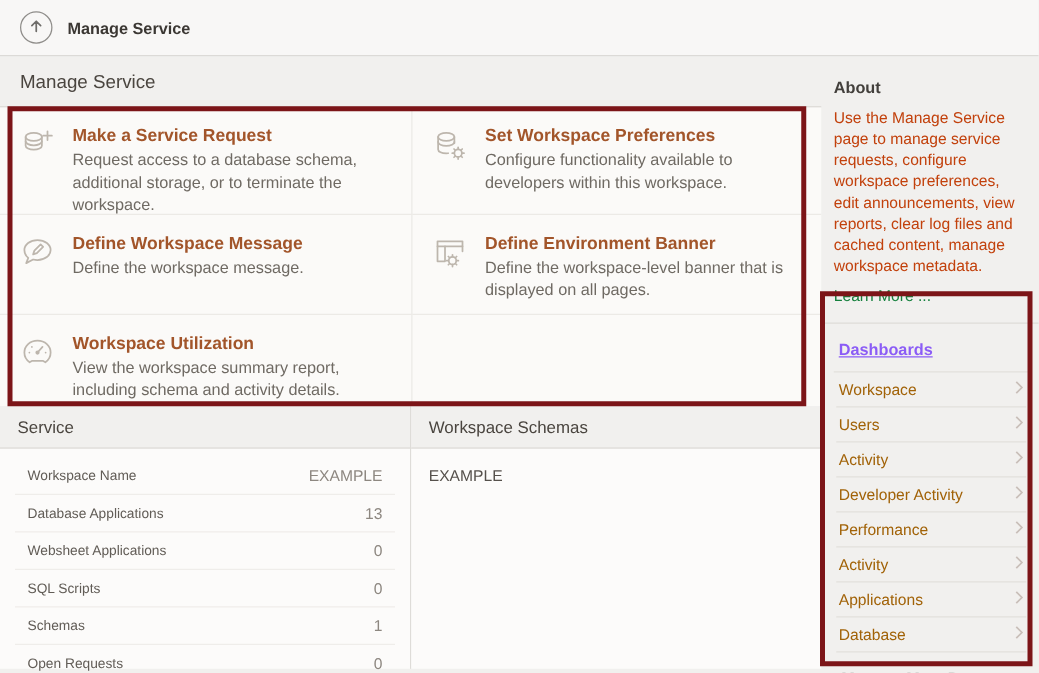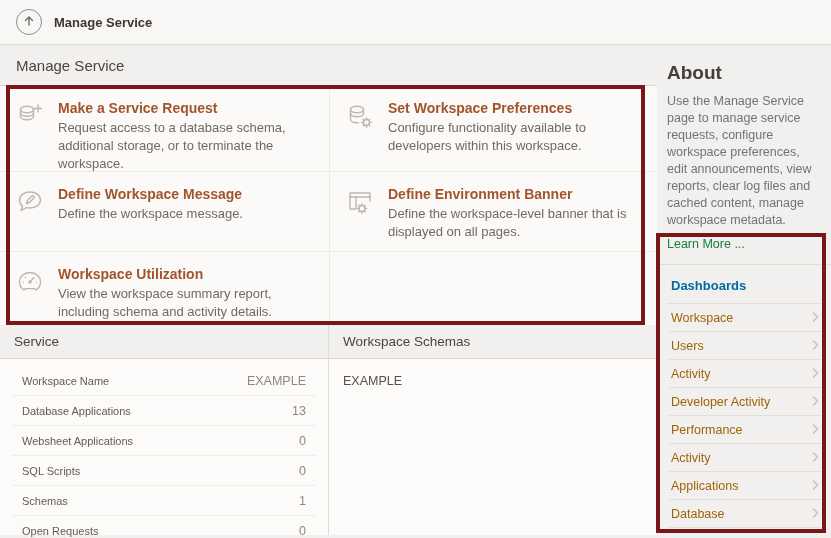--- a/index.html
+++ b/index.html
@@ -47,28 +47,28 @@
   .region-body{background:#fcfbfa;height:176px;}
   .service-table{margin:0 12px;padding-top:7px;}
   .service-row{height:29px;display:flex;align-items:center;
           border-bottom:1px solid #efedea;padding:0 10px;}
   .service-row:last-child{border-bottom:none;}
   .service-label{flex:1;font-size:11px;color:#615c56;}
   .service-value{font-size:12.5px;color:#8d8780;text-align:right;}
   .schema-item{padding:15px 0 0 14px;font-size:12.5px;color:#55504b;}
 
   
-  .side-title{font-size:19px;font-weight:bold;color:#43403c;margin:0;
+  .side-title{font-size:13px;font-weight:bold;color:#43403c;margin:0;
           padding:17px 0 0 0;}
-  .about-body{font-size:12.5px;color:#737373;line-height:17px;margin-top:9px;}
+  .about-body{font-size:12.5px;color:#c2410c;line-height:17px;margin-top:9px;}
   .learn-more{display:inline-block;margin-top:8px;font-size:12.5px;color:#15803d;
           cursor:pointer;text-decoration:none;}
   .side-divider{border:none;border-top:1px solid #dedcd8;margin:12px -8px 0 -10px;}
-  .dash-title{font-size:13px;font-weight:bold;color:#0369a1;padding:13px 4px 10px 4px;
-          border-bottom:1px solid #e2dfdb;}
+  .dash-title{font-size:13px;font-weight:bold;color:#8b5cf6;padding:13px 4px 10px 4px;
+          border-bottom:1px solid #e2dfdb;text-decoration:underline;}
   .dash-list{margin:0 2px;}
   .dash-item{height:27px;display:flex;align-items:center;padding:0 2px;
           border-bottom:1px solid #e2dfdb;cursor:pointer;}
   .dash-item-label{flex:1;font-size:12.5px;color:#a16207;}
   .chevron-icon svg{stroke:#c9bfb9;fill:none;stroke-width:1.4;}
   .meta-title{font-size:13px;font-weight:bold;color:#43403c;padding:13px 4px 10px 6px;}
 
   
   .annotation{position:absolute;border:4px solid #7c1518;box-sizing:border-box;
           pointer-events:none;z-index:10;}

